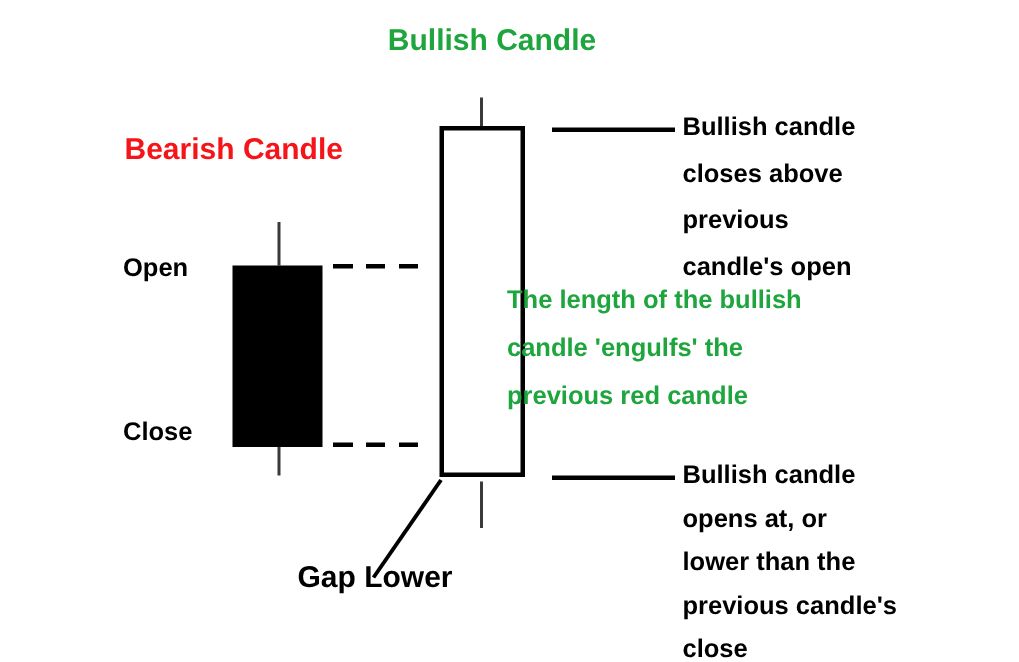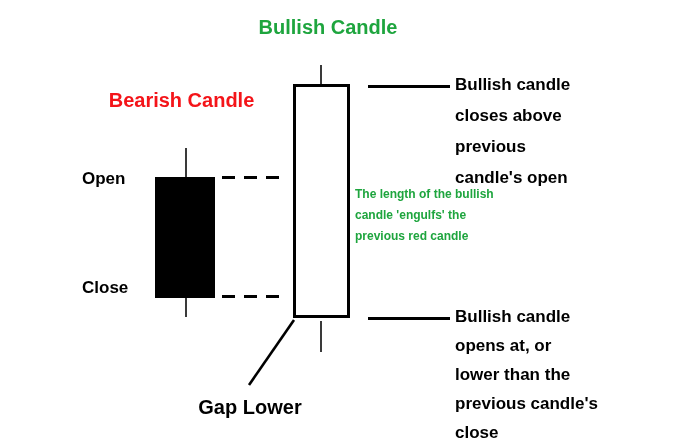--- a/index.html
+++ b/index.html
@@ -23,21 +23,21 @@
   }
   .abs{position:absolute;}
   .title{
     left:228px;top:14px;width:200px;
     text-align:center;
     font-size:20px;line-height:26px;
     color:var(--bullish-green);
   }
   .bearish-label{
     left:83px;top:87px;width:197px;
-    text-align:center;
+    text-align:left;
     font-size:20px;line-height:26px;
     color:var(--bearish-red);
   }
   .wick{background:var(--wick-gray);width:2px;}
   
   .bear-wick-top{left:185px;top:148px;height:29px;}
   .bear-body{left:155px;top:177px;width:60px;height:121px;background:var(--candle-black);}
   .bear-wick-bottom{left:185px;top:298px;height:19px;}
   
   .price-label{font-size:17px;line-height:20px;text-align:center;}
@@ -65,27 +65,27 @@
   .note-line-bottom{left:368px;top:317px;}
   
   .note{
     font-size:17px;
     white-space:pre-line;
     color:#000;
   }
   .note-top{left:455px;top:69px;width:170px;line-height:31px;}
   .note-bottom{left:455px;top:302px;width:200px;line-height:29px;}
   .engulf-note{
-    left:355px;top:184px;width:240px;
-    font-size:12px;line-height:21px;
+    left:338px;top:184px;width:240px;
+    font-size:17px;line-height:32px;
     white-space:pre-line;
     color:var(--bullish-green);
   }
   .gap-label{
-    left:175px;top:394px;width:150px;
+    left:175px;top:372px;width:150px;
     text-align:center;
     font-size:20px;line-height:26px;
   }
   .gap-svg{left:244px;top:316px;width:56px;height:74px;}
 </style>
 </head>
 <body>
 
 <div class="canvas">
 

